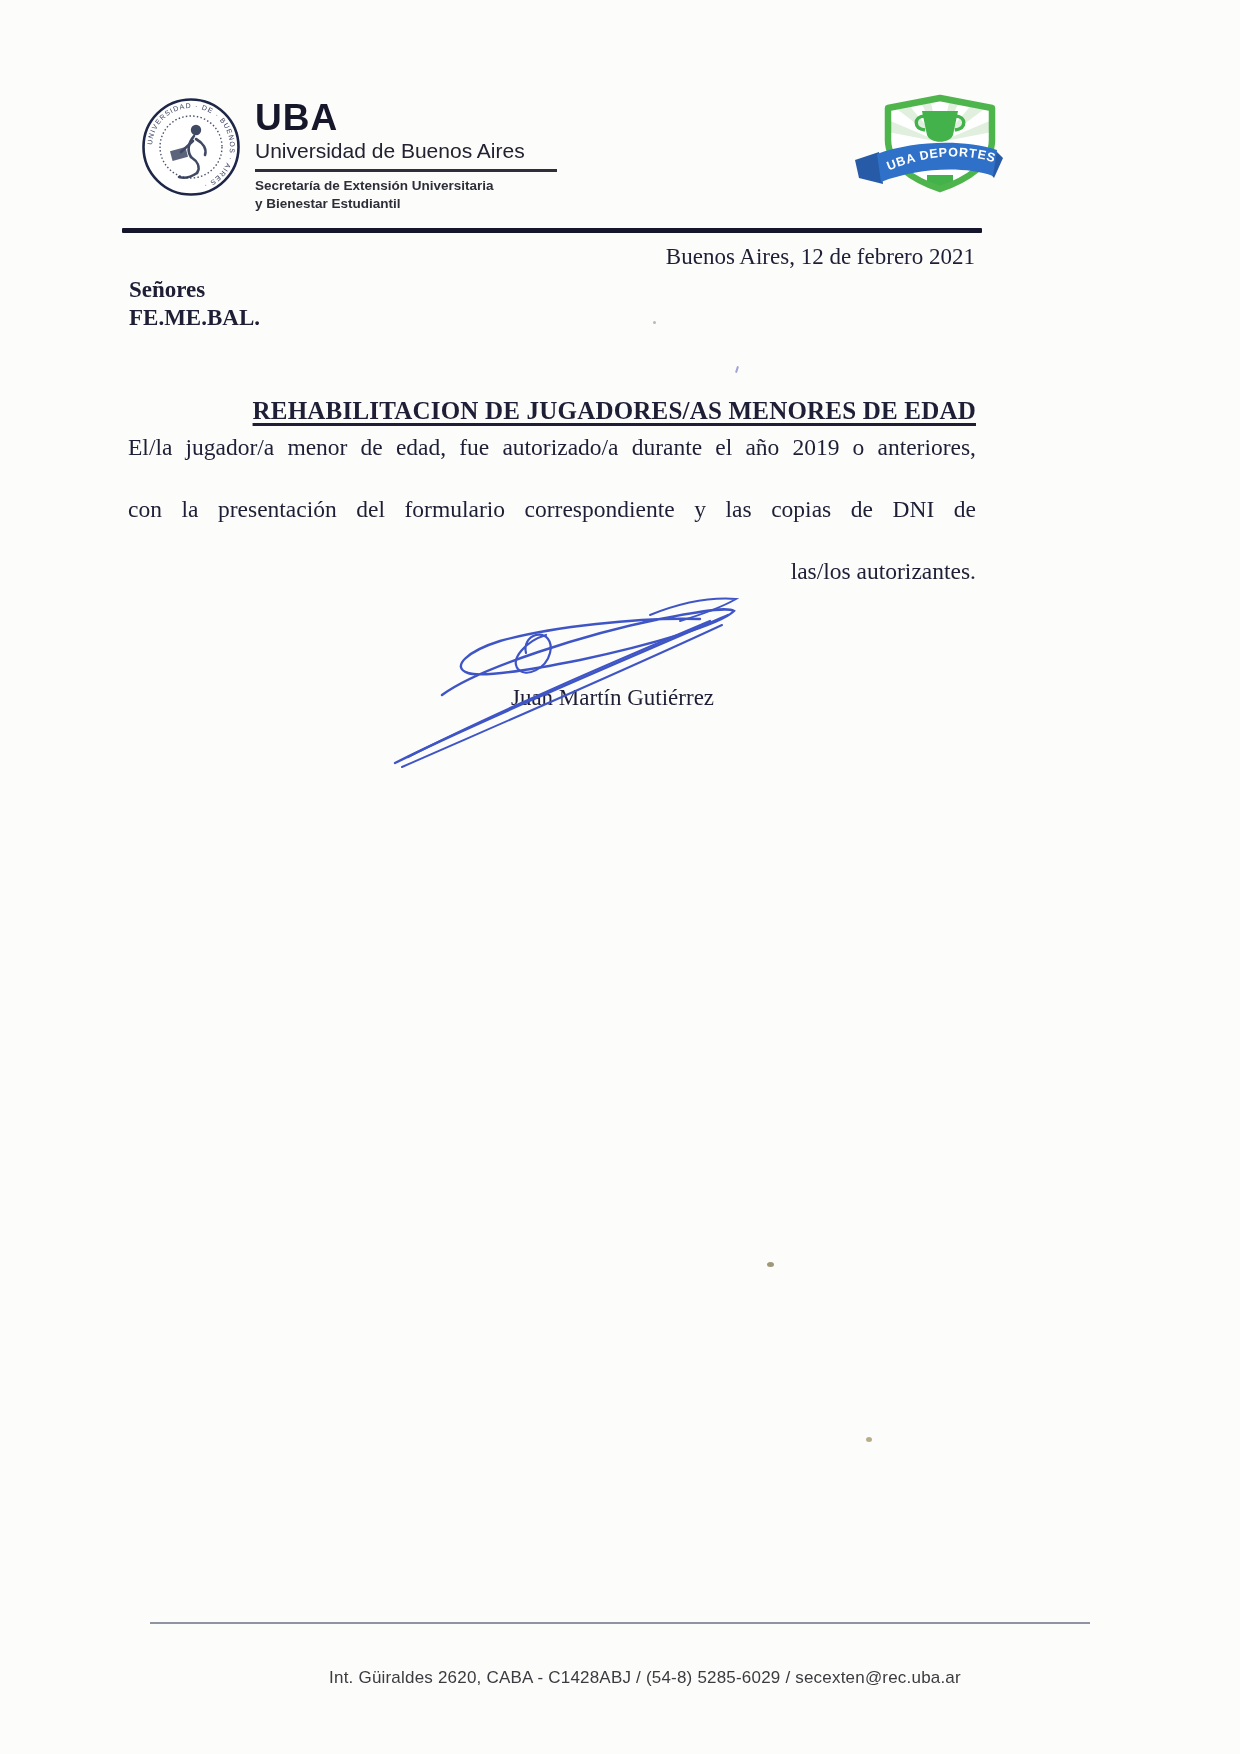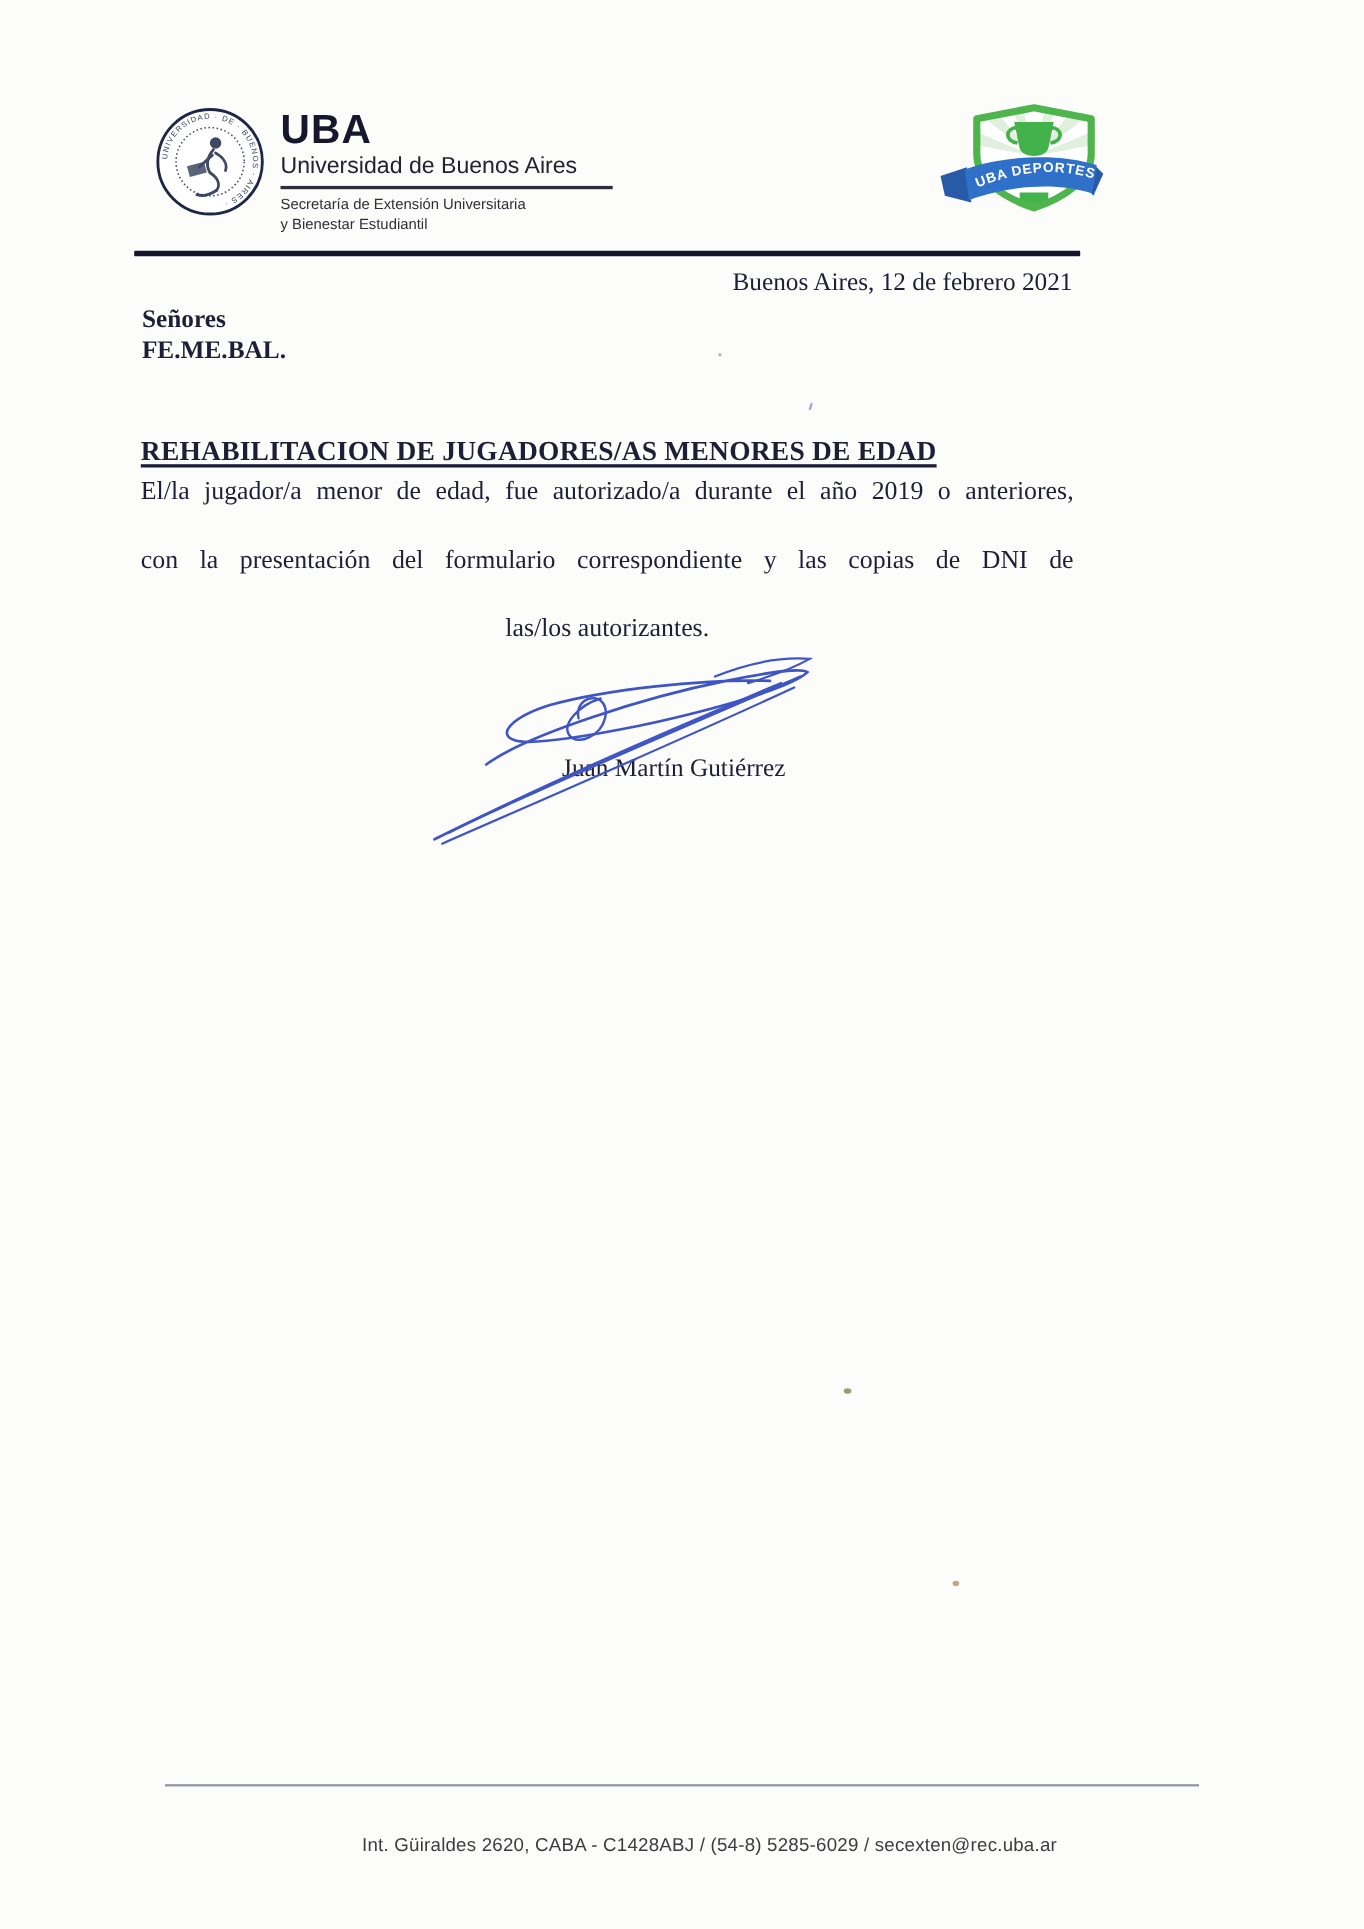--- a/index.html
+++ b/index.html
@@ -7,32 +7,32 @@
     position:relative;width:1240px;height:1754px;margin:0 auto;
     background:#fcfcfa;overflow:hidden;
     font-family:"Liberation Serif",serif;color:#1e1e36;
   }
   
   .seal{position:absolute;left:141px;top:97px;width:100px;height:100px;}
   .uba-block{position:absolute;left:255px;top:99px;font-family:"Liberation Sans",sans-serif;color:#17172b;}
   .uba-acronym{font-size:37px;font-weight:bold;letter-spacing:1px;line-height:1;}
   .uba-name{font-size:21px;margin-top:3px;color:#222230;}
   .uba-divider{width:302px;height:3px;background:#2f2f3a;margin:6px 0 5px;}
-  .secretariat{font-size:13.5px;color:#2e2e38;line-height:1.3;}
+  .secretariat{font-size:13.5px;color:#2e2e38;line-height:1.3;font-weight:bold;}
   .deportes{position:absolute;left:845px;top:90px;width:160px;height:110px;}
   .header-rule{position:absolute;left:122px;top:228px;width:860px;height:5px;background:#15152b;border-radius:1px;}
   
   .dateline{position:absolute;left:128px;top:244px;width:847px;text-align:right;font-size:23px;}
   .addressee{position:absolute;left:129px;top:276px;font-size:23px;line-height:28px;font-weight:bold;}
-  .title{position:absolute;left:128px;top:397px;width:848px;text-align:left;font-size:25px;font-weight:bold;letter-spacing:.2px;}
+  .title{position:absolute;left:128px;top:397px;width:848px;text-align:right;font-size:25px;font-weight:bold;letter-spacing:.2px;}
   .title span{text-decoration:underline;text-decoration-thickness:2.5px;text-underline-offset:4px;}
   .body-par{position:absolute;left:128px;top:432px;width:848px;font-size:23.5px;line-height:31px;}
   .line-just{text-align:justify;}
   .line-just::after{content:"";display:inline-block;width:100%;height:0;}
-  .line-last{text-align:center;}
+  .line-last{text-align:right;}
   
   .signature-svg{position:absolute;left:350px;top:535px;z-index:3;pointer-events:none;}
   .signer{position:absolute;left:430px;top:684px;width:365px;text-align:center;font-size:23px;line-height:28px;z-index:2;}
   
   .footer-rule{position:absolute;left:150px;top:1622px;width:940px;height:2px;background:#9093a0;}
   .footer-text{position:absolute;left:140px;top:1668px;width:1010px;text-align:center;
     font-family:"Liberation Sans",sans-serif;font-size:17px;color:#3c3c40;letter-spacing:.2px;}
   
   .speck{position:absolute;border-radius:50%;}
   .speck1{left:767px;top:1262px;width:7px;height:5px;background:#8d8663;opacity:.85;}

